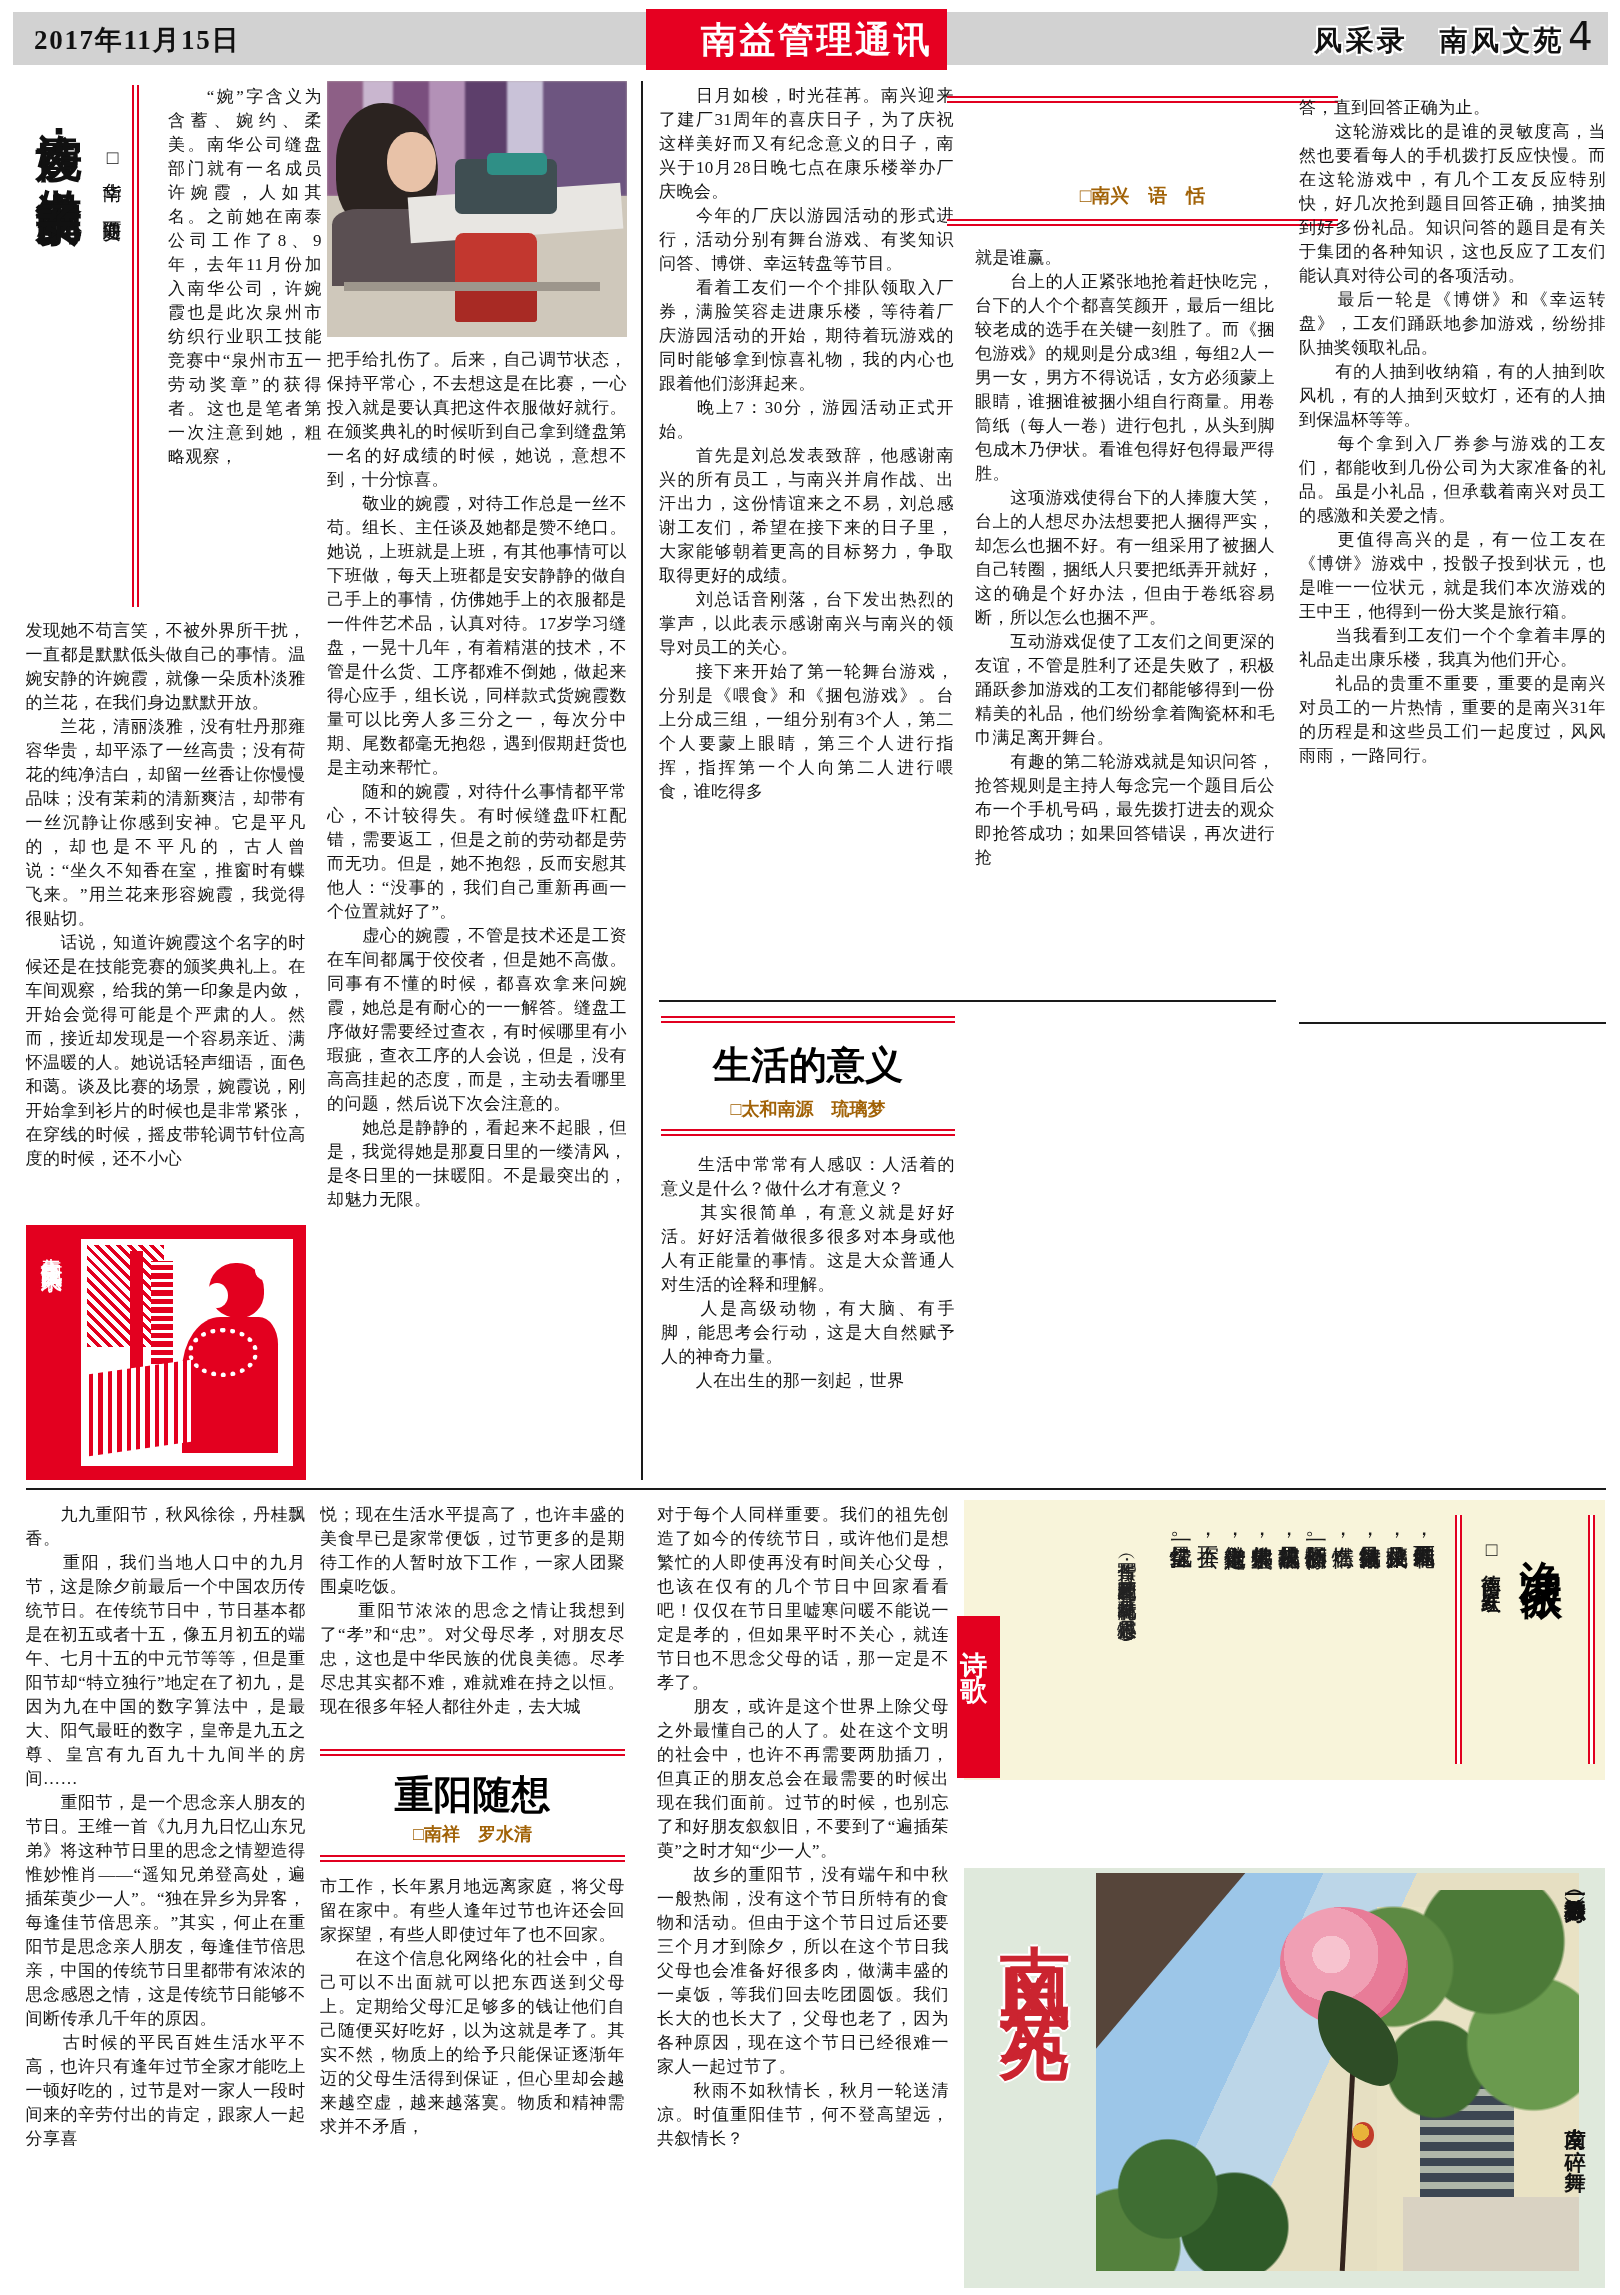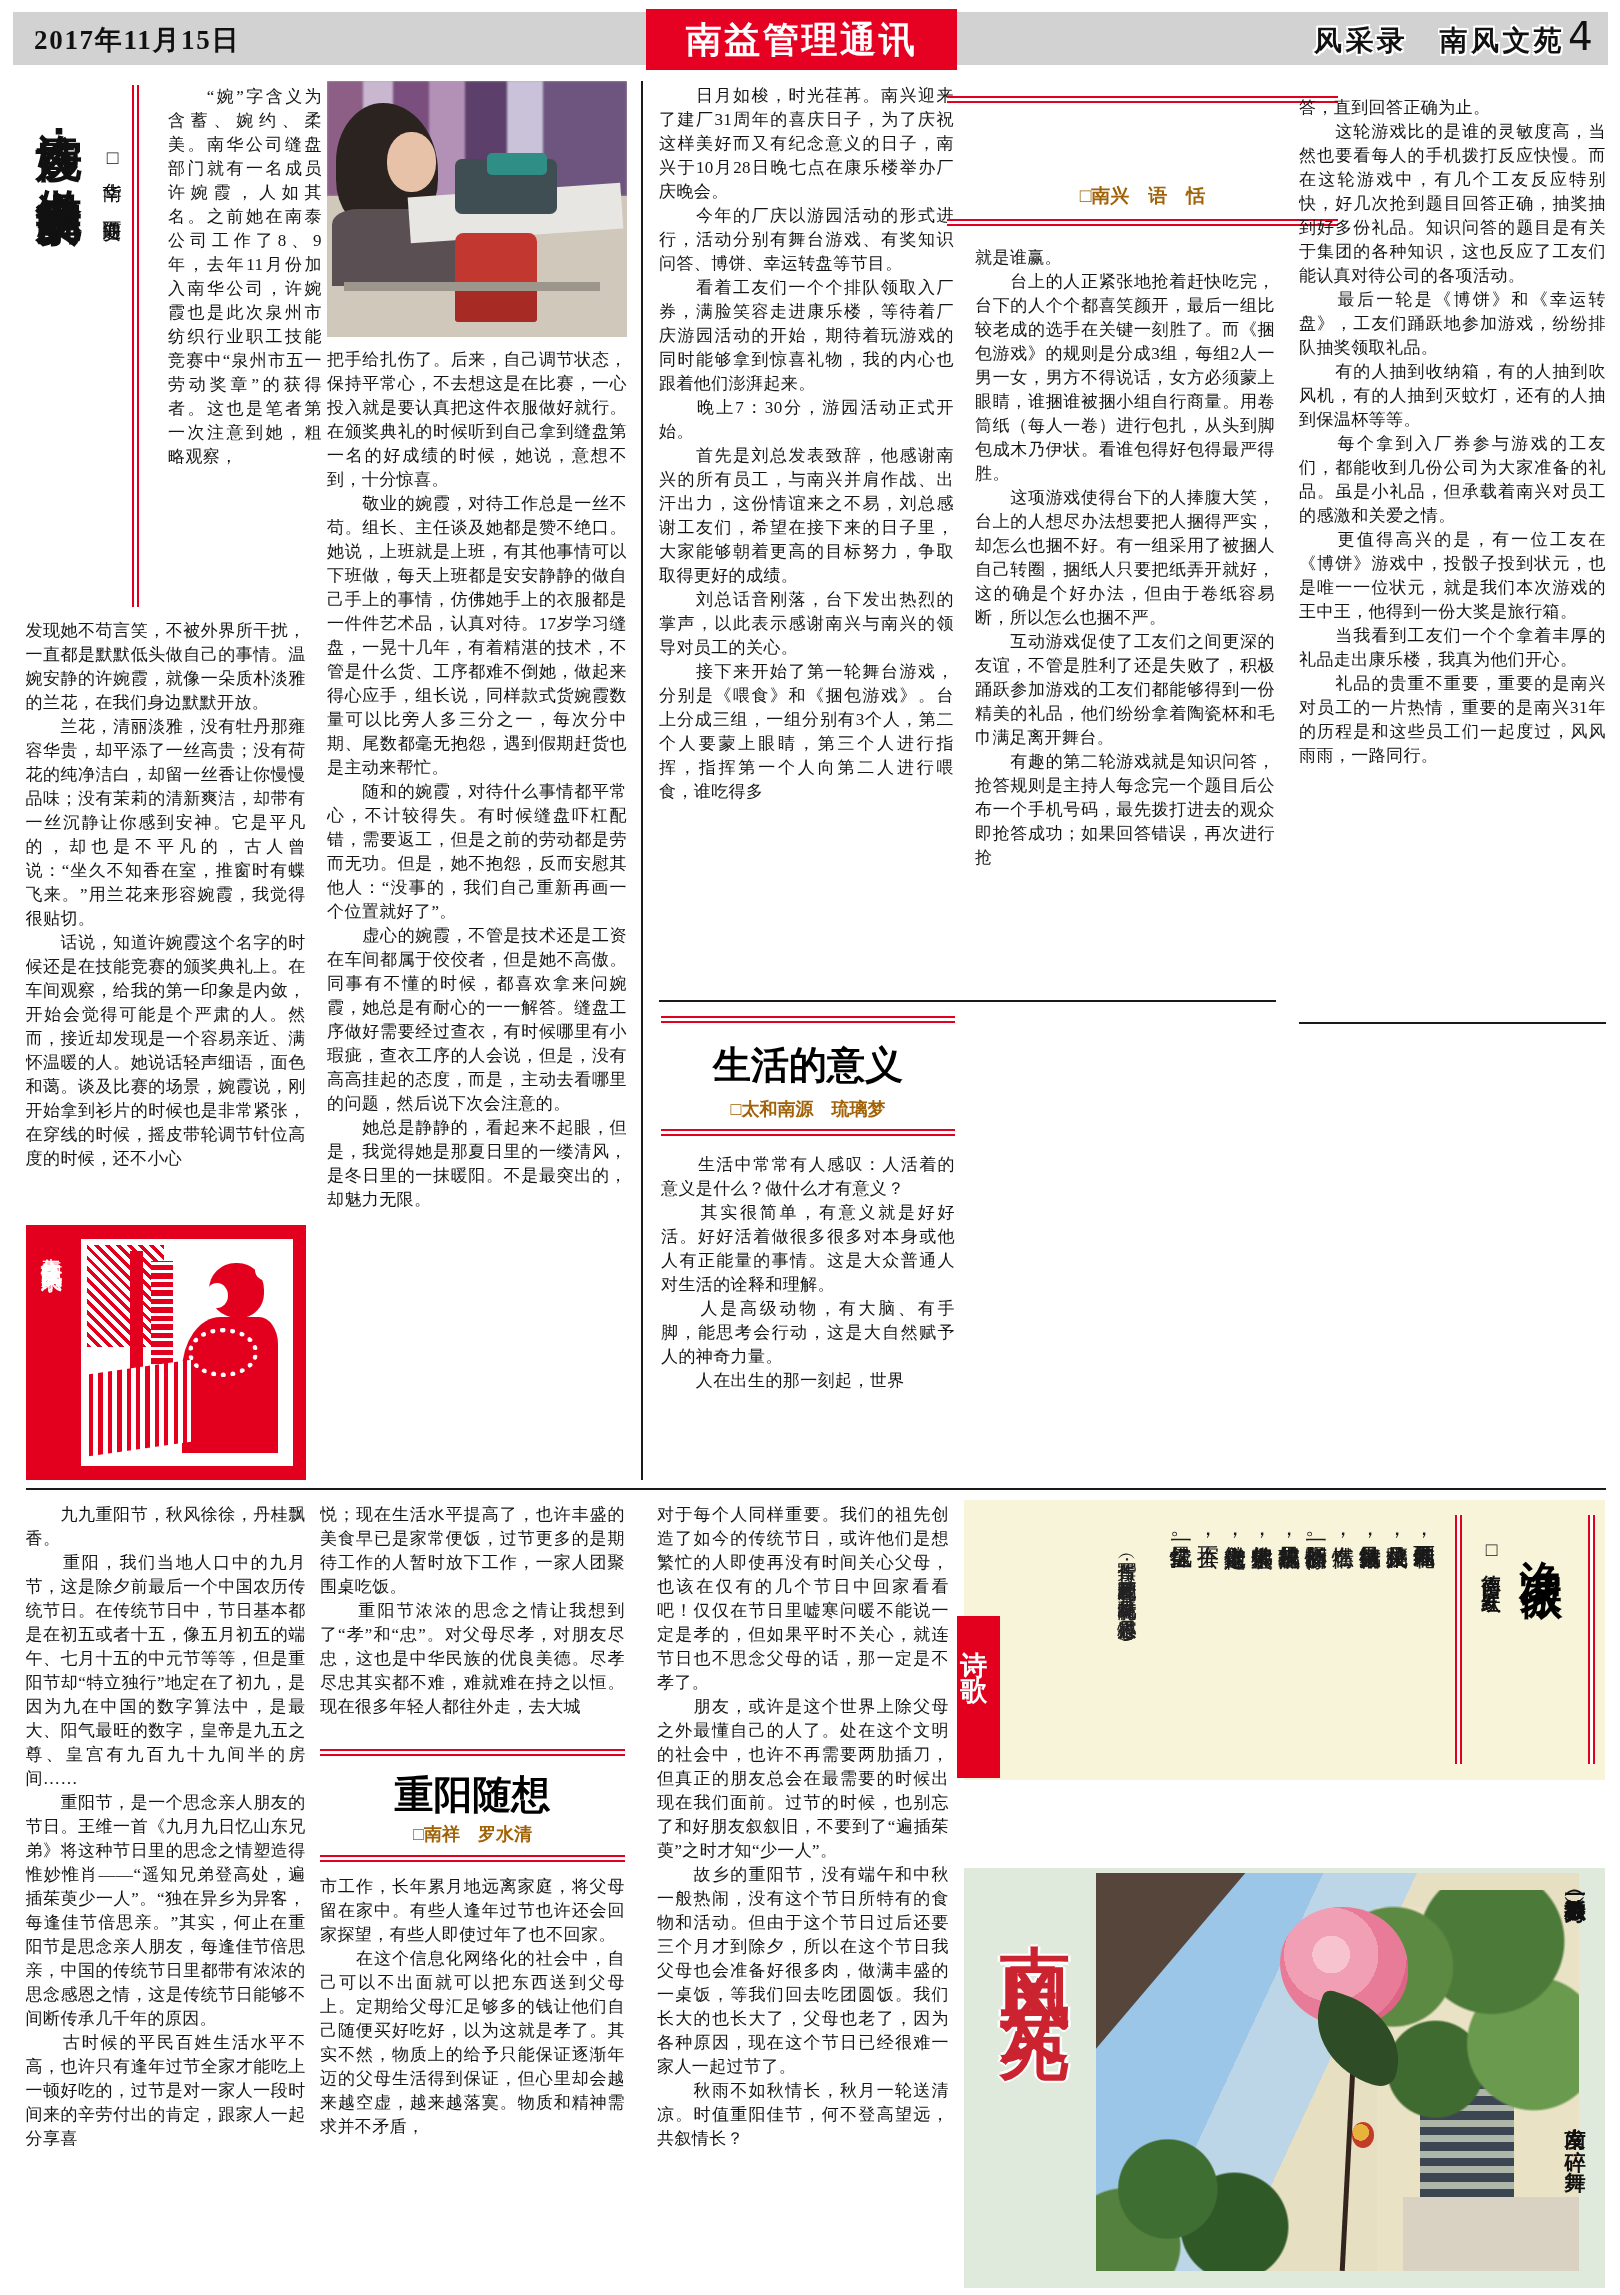--- a/index.html
+++ b/index.html
@@ -22,21 +22,21 @@
   .green-box{background:#dfe9dc;}
   .poem-line{font-size:22px;line-height:27px;color:#1a1a1a;}
 </style>
 </head>
 <body>
 
 <div id="page">
 
   <div class="abs headbar" style="left:12.8px;top:12px;width:1595px;height:53px;"></div>
   <div class="abs" style="left:34px;top:22px;font-size:27px;font-weight:bold;letter-spacing:1.7px;">2017年11月15日</div>
-  <div class="abs" style="left:646px;top:8.5px;width:311px;height:61px;background:#e60021;">
+  <div class="abs" style="left:646px;top:8.5px;width:261px;height:61px;background:#e60021;padding-left:40px;">
     <div style="color:#fff;font-size:36px;font-weight:bold;text-align:center;line-height:61px;letter-spacing:2.6px;font-family:'DejaVu Serif',serif;">南益管理通讯</div>
   </div>
   <div class="abs outline-w" style="left:1314px;top:22px;font-size:28px;font-weight:bold;letter-spacing:3.4px;font-family:'DejaVu Serif',serif;">风采录　南风文苑</div>
   <div class="abs" style="left:1568px;top:13.6px;font-size:39px;font-family:'DejaVu Sans',sans-serif;">4</div>
 
   <div class="abs vtext" style="left:28px;top:96px;width:63px;height:522px;font-size:46px;font-weight:bold;letter-spacing:2.6px;font-family:'DejaVu Serif',serif;">许婉霞：做个温婉的女子</div>
   <div class="abs vtext" style="left:96px;top:147px;width:29px;height:358px;font-size:19px;">□南华　　随遇而安</div>
   <div class="abs vrule" style="left:132px;top:85px;height:522px;"></div>
   <div class="abs body-text" style="left:152px;top:85px;width:154px;height:527px;margin-left:16px;">　　“婉”字含义为含蓄、婉约、柔美。南华公司缝盘部门就有一名成员许婉霞，人如其名。之前她在南泰公司工作了8、9年，去年11月份加入南华公司，许婉霞也是此次泉州市纺织行业职工技能竞赛中“泉州市五一劳动奖章”的获得者。这也是笔者第一次注意到她，粗略观察，</div>
   <div class="abs body-text" style="left:25.6px;top:619px;width:280px;height:602px;">发现她不苟言笑，不被外界所干扰，一直都是默默低头做自己的事情。温婉安静的许婉霞，就像一朵质朴淡雅的兰花，在我们身边默默开放。

